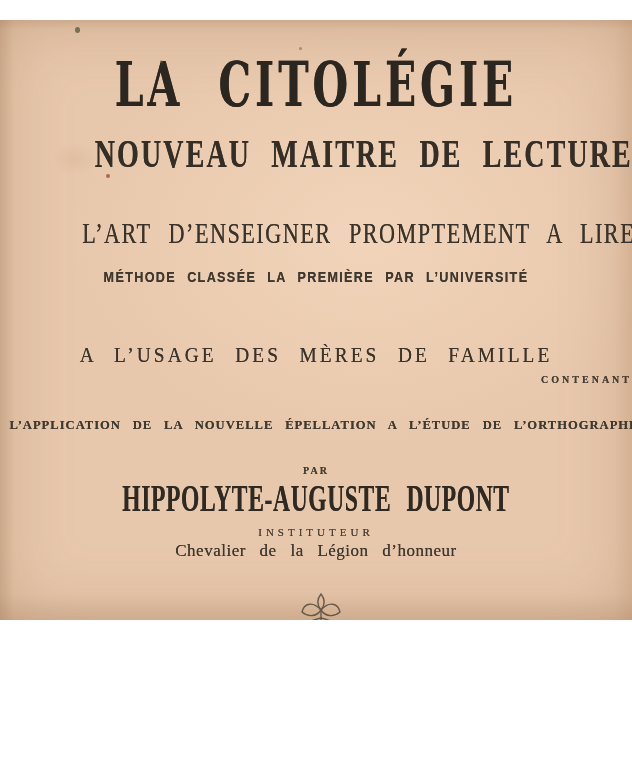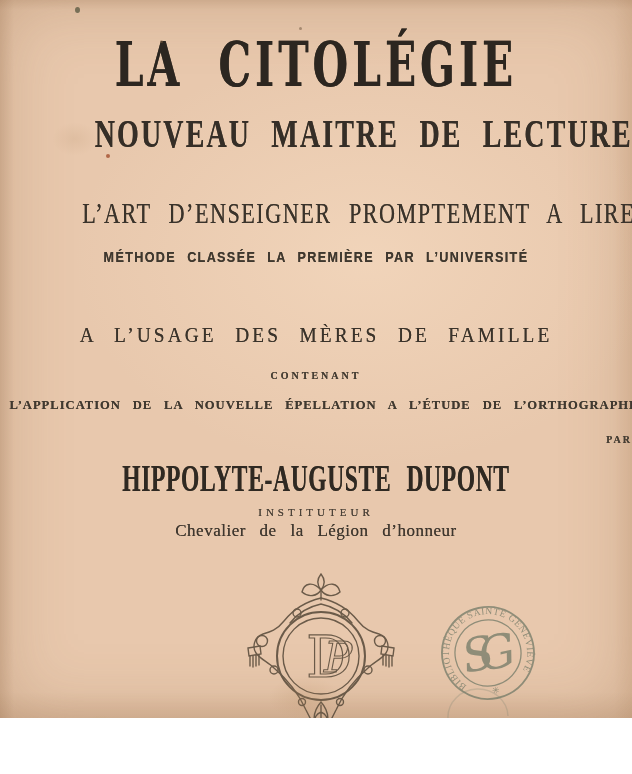--- a/index.html
+++ b/index.html
@@ -1,43 +1,44 @@
 <!DOCTYPE html>
 <html><head>
 <meta charset="utf-8">
 <style>
   html,body{margin:0;padding:0;}
   body{width:632px;height:774px;overflow:hidden;font-family:"Liberation Serif",serif;}
   #page{
-    position:relative;width:632px;height:718px;overflow:hidden;
+    position:relative;width:632px;height:600px;overflow:hidden;
     background:
       radial-gradient(ellipse 420px 300px at 58% 36%, rgba(248,222,196,.55), rgba(248,222,196,0) 70%),
       linear-gradient(90deg, rgba(120,78,44,.16) 0, rgba(120,78,44,0) 14px),
       linear-gradient(180deg, rgba(120,78,44,.13) 0, rgba(120,78,44,0) 10px),
       linear-gradient(0deg, rgba(120,78,44,.12) 0, rgba(120,78,44,0) 26px),
       linear-gradient(270deg, rgba(160,110,66,.10) 0, rgba(160,110,66,0) 18px),
       #e8c8ad;
     box-shadow: inset 0 0 70px rgba(134,90,52,.28);
+    margin-top: 20px;
   }
   .tl{
     position:absolute;left:0;width:632px;text-align:center;
     color:#38312a;white-space:nowrap;
     text-shadow:0 0 .5px rgba(66,56,44,.85);
     transform-origin:50% 50%;
   }
   .l-title      {top:28px;  font:700 62px "DejaVu Serif",serif;   letter-spacing:6px;  word-spacing:26px; transform:scaleX(.66); color:#2c2620;}
   .l-sub        {top:110px; font:700 40px "Liberation Serif",serif; letter-spacing:3px; word-spacing:16px; transform:scaleX(.70); color:#352e27;}
   .l-ou         {top:171px; font:700 10px "Liberation Serif",serif; letter-spacing:2px; color:#4a4138;}
   .l-art        {top:196px; font:400 30px "Liberation Serif",serif; letter-spacing:2px; word-spacing:14px; transform:scaleX(.74); color:#3a332b;}
   .l-methode    {top:249px; font:700 14px "Liberation Sans",sans-serif; letter-spacing:1.5px; word-spacing:7px; transform:scaleX(.90); color:#3f382f;}
   .l-edition    {top:291px; font:700 12px "Liberation Serif",serif; letter-spacing:2.5px; word-spacing:8px; color:#4a4238;}
   .l-usage      {top:322px; font:400 22px "Liberation Serif",serif; letter-spacing:3.5px; word-spacing:12px; transform:scaleX(.88); color:#3a332b;}
-  .l-contenant  {top:370px; font:700 10px "Liberation Serif",serif; letter-spacing:3px; color:#463e34;}
+  .l-contenant  {top:354px; font:700 10px "Liberation Serif",serif; letter-spacing:3px; color:#463e34;text-align:right;}
   .l-application{top:397px; font:700 13px "Liberation Serif",serif; letter-spacing:1px; word-spacing:8px; transform:scaleX(.97); color:#403930;}
-  .l-par        {top:434px; font:700 10px "Liberation Serif",serif; letter-spacing:2px; color:#463e34;text-align:right;}
+  .l-par        {top:445px; font:700 10px "Liberation Serif",serif; letter-spacing:2px; color:#463e34;}
   .l-author     {top:456px; font:700 38px "Liberation Serif",serif; letter-spacing:1px; word-spacing:14px; transform:scaleX(.62); color:#2f2922;}
   .l-role       {top:506px; font:400 11px "Liberation Serif",serif; letter-spacing:4px; color:#4a4138;}
   .l-honor      {top:521px; font:400 17px "Liberation Serif",serif; letter-spacing:.5px; word-spacing:9px; color:#3e372f;}
   .spot{position:absolute;border-radius:50%;pointer-events:none;}
   #ornament{position:absolute;left:240px;top:571px;}
   #stamp{position:absolute;left:431px;top:596px;}
   #ghost-arc{position:absolute;left:445px;top:680px;}
 </style>
 </head>
 <body>

